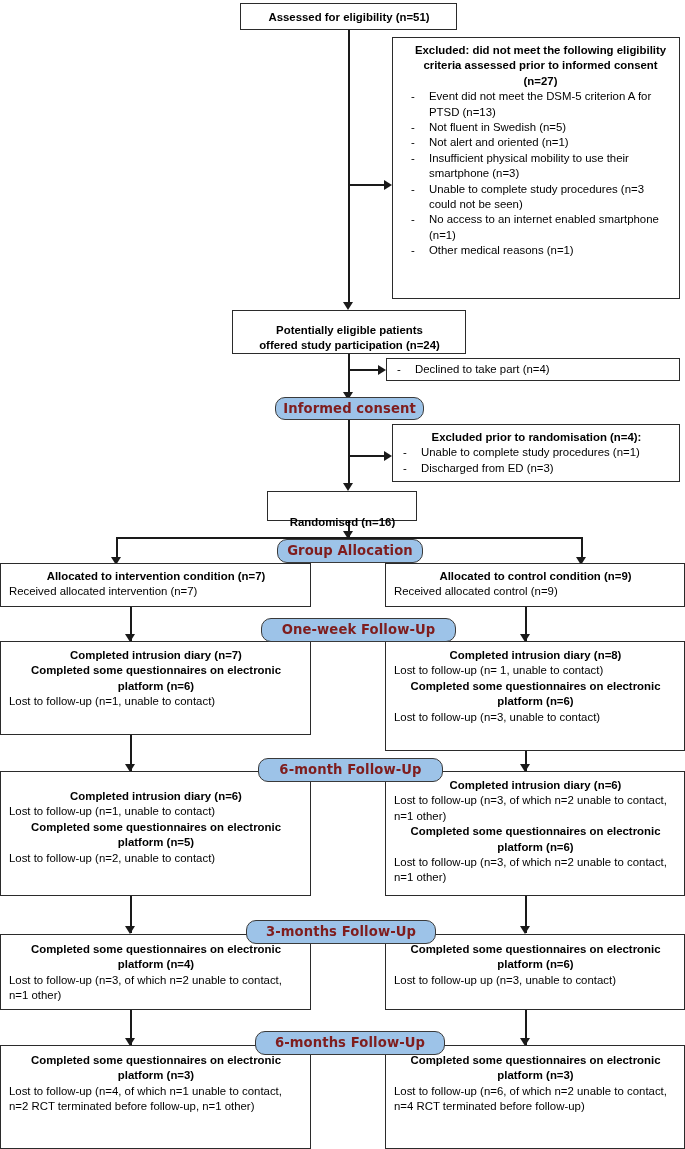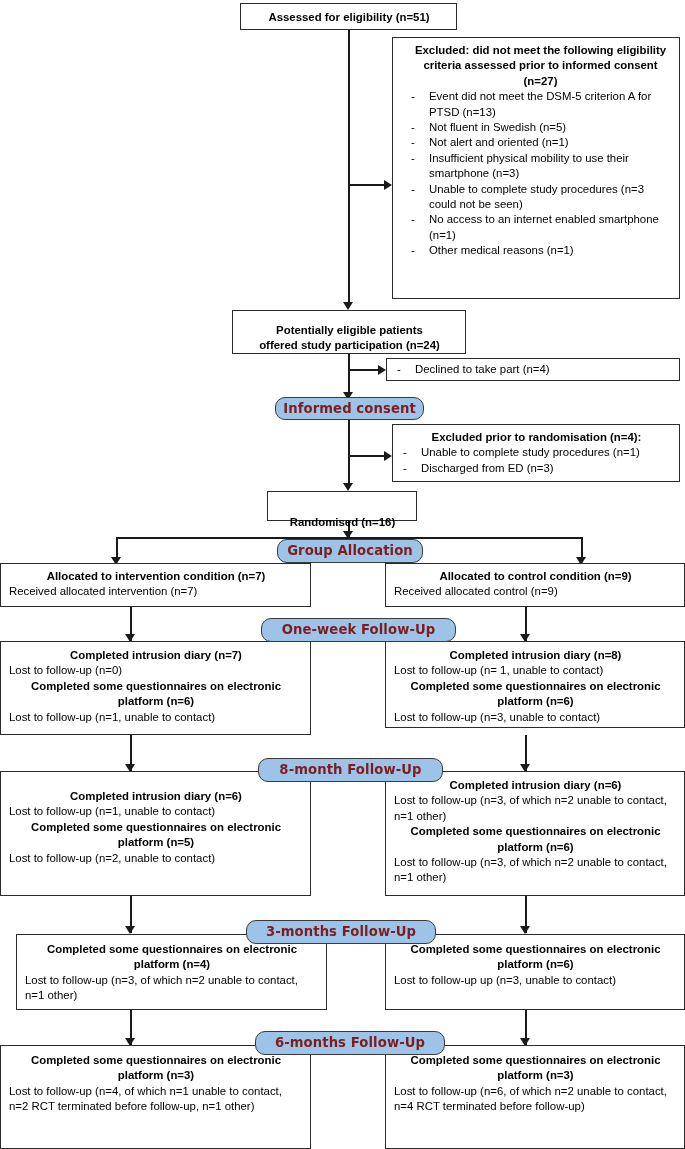--- a/index.html
+++ b/index.html
@@ -171,38 +171,37 @@
   <div class="arrow-d" style="left:125px; top:634px;"></div>
   <div class="v" style="left:525px; top:607px; height:34px;"></div>
   <div class="arrow-d" style="left:520px; top:634px;"></div>
 
   <div class="pill" style="left:253px; top:618px; width:195px; height:24px;margin-left:8px;">
     <span>One-week Follow-Up</span>
   </div>
 
   <div class="box" style="left:0px; top:641px; width:311px; height:94px; padding-top:6px;">
     <div class="b">Completed intrusion diary (n=7)</div>
-    <div>Lost to follow-up (n=0)</div>
     <div class="b">Completed some questionnaires on electronic platform (n=6)</div>
     <div>Lost to follow-up (n=1, unable to contact)</div>
   </div>
-  <div class="box" style="left:385px; top:641px; width:300px; height:87px; padding-top:6px;">
+  <div class="box" style="left:385px; top:641px; width:300px; height:110px; padding-top:6px;">
     <div class="b">Completed intrusion diary (n=8)</div>
     <div>Lost to follow-up (n= 1, unable to contact)</div>
     <div class="b">Completed some questionnaires on electronic platform (n=6)</div>
     <div>Lost to follow-up (n=3, unable to contact)</div>
   </div>
 
   <div class="v" style="left:130px; top:735px; height:36px;"></div>
   <div class="arrow-d" style="left:125px; top:764px;"></div>
   <div class="v" style="left:525px; top:735px; height:36px;"></div>
   <div class="arrow-d" style="left:520px; top:764px;"></div>
 
   <div class="pill" style="left:258px; top:758px; width:185px; height:24px;">
-    <span>8-month Follow-Up</span>
+    <span>6-month Follow-Up</span>
   </div>
 
   <div class="box" style="left:0px; top:771px; width:311px; height:125px; padding-top:17px;">
     <div class="b">Completed intrusion diary (n=6)</div>
     <div>Lost to follow-up (n=1, unable to contact)</div>
     <div class="b">Completed some questionnaires on electronic platform (n=5)</div>
     <div>Lost to follow-up (n=2, unable to contact)</div>
   </div>
   <div class="box" style="left:385px; top:771px; width:300px; height:125px; padding-top:6px;">
     <div class="b">Completed intrusion diary (n=6)</div>
@@ -213,21 +212,21 @@
 
   <div class="v" style="left:130px; top:896px; height:37px;"></div>
   <div class="arrow-d" style="left:125px; top:926px;"></div>
   <div class="v" style="left:525px; top:896px; height:37px;"></div>
   <div class="arrow-d" style="left:520px; top:926px;"></div>
 
   <div class="pill" style="left:246px; top:920px; width:190px; height:24px;">
     <span>3-months Follow-Up</span>
   </div>
 
-  <div class="box" style="left:0px; top:934px; width:311px; height:76px; padding-top:7px;margin-left:16px;">
+  <div class="box" style="left:0px; top:934px; width:311px; height:76px; padding-top:7px;">
     <div class="b">Completed some questionnaires on electronic platform (n=4)</div>
     <div>Lost to follow-up (n=3, of which n=2 unable to contact, n=1 other)</div>
   </div>
   <div class="box" style="left:385px; top:934px; width:300px; height:76px; padding-top:7px;">
     <div class="b">Completed some questionnaires on electronic platform (n=6)</div>
     <div>Lost to follow-up up (n=3, unable to contact)</div>
   </div>
 
   <div class="v" style="left:130px; top:1010px; height:35px;"></div>
   <div class="arrow-d" style="left:125px; top:1038px;"></div>

